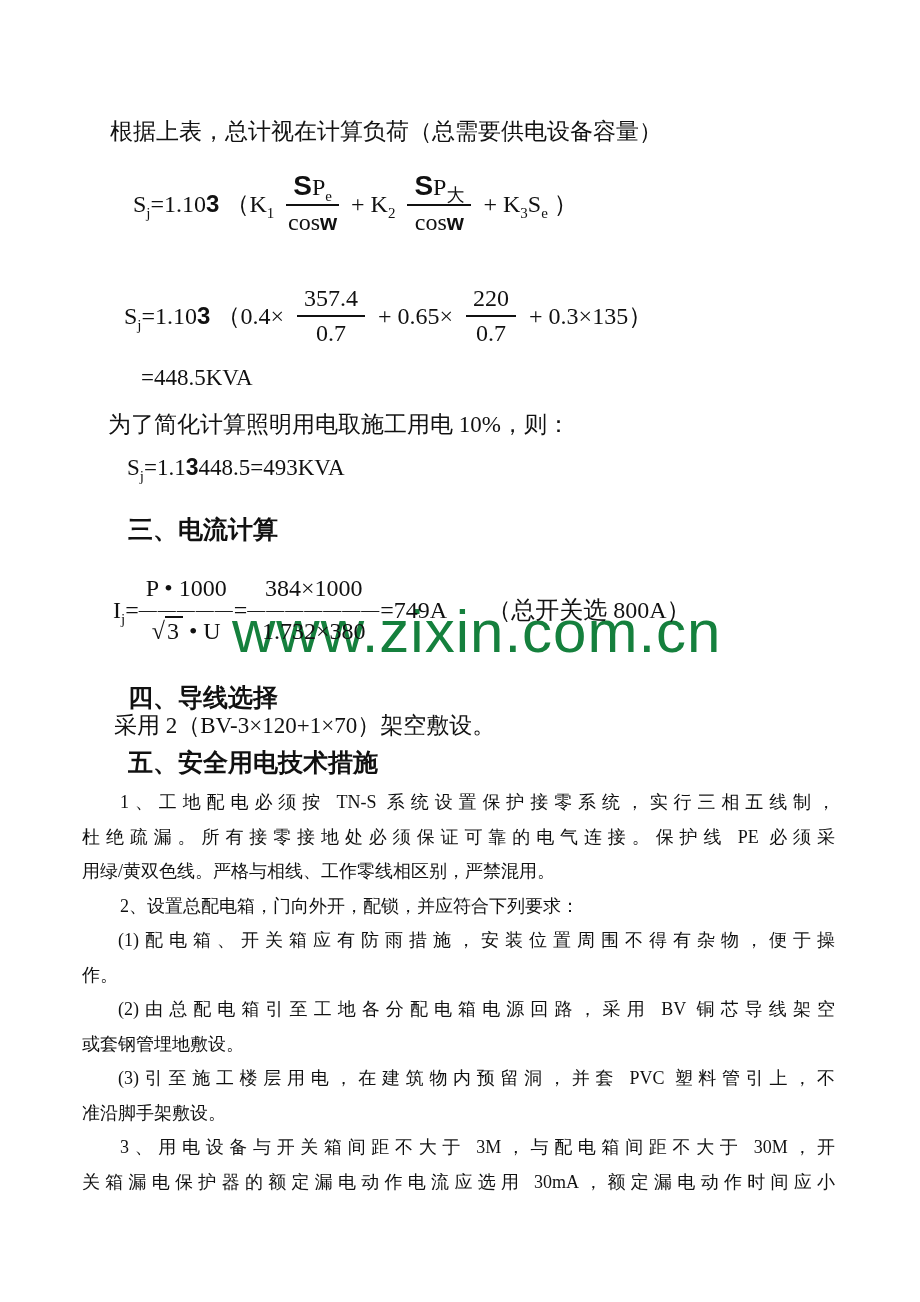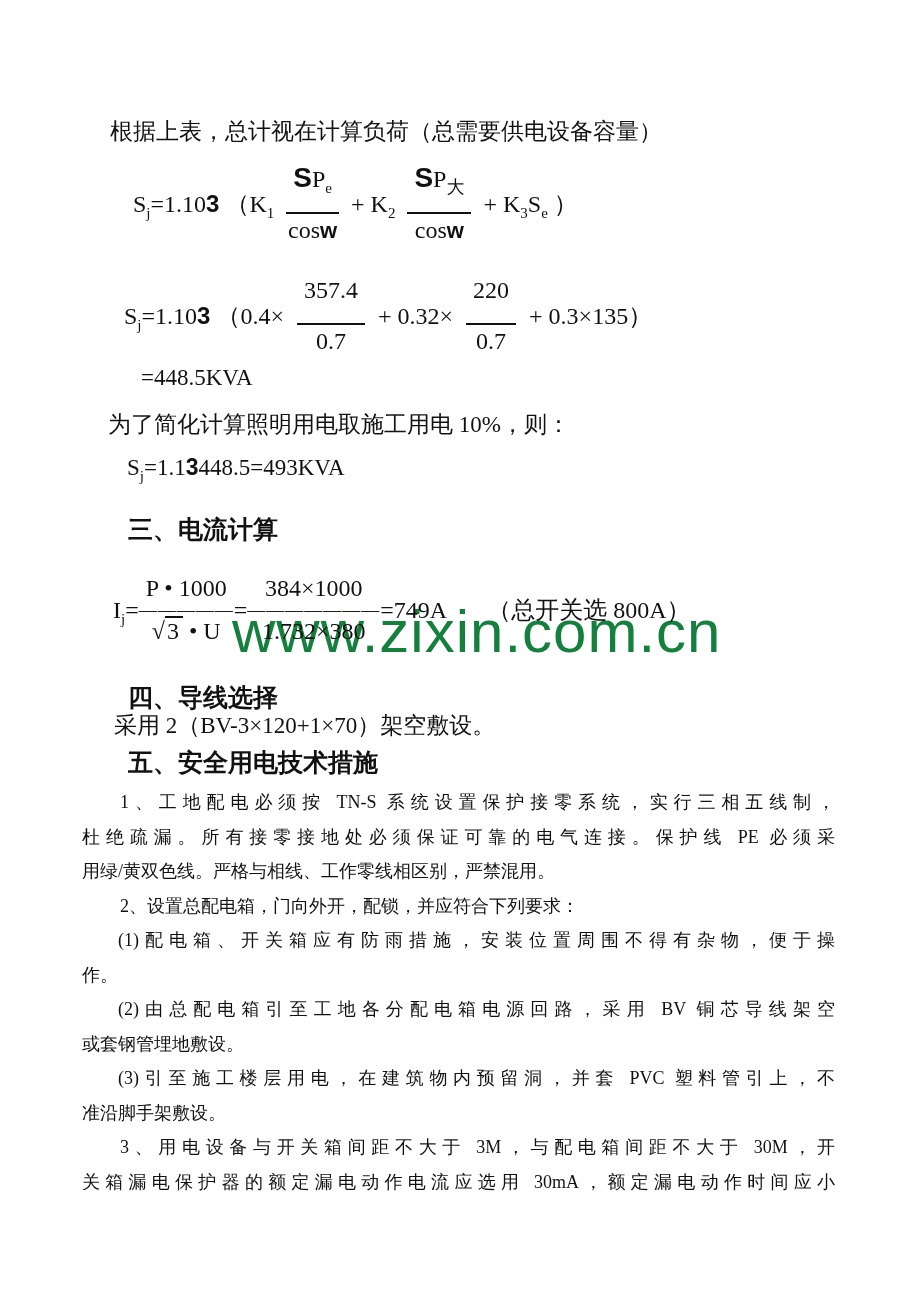--- a/index.html
+++ b/index.html
@@ -22,21 +22,21 @@
   .heading{
     font-family:"Liberation Sans","DejaVu Sans",sans-serif;
     font-weight:bold;font-size:25px;line-height:30px;white-space:nowrap;
   }
   
   .formula{display:flex;align-items:center;font-size:24px;white-space:nowrap;}
   .f1{left:133px;top:160px;height:88px;gap:12px;}
   .f2{left:124px;top:278px;height:76px;gap:13px;}
   .f3{left:113px;top:564px;height:92px;gap:0;}
   .frac{display:inline-flex;flex-direction:column;align-items:center;}
-  .frac .num{padding:0 7px 19px 7px;border-bottom:2px solid #111;}
+  .frac .num{padding:0 7px 3px 7px;border-bottom:2px solid #111;}
   .frac .den{padding-top:3px;}
   .dfrac{display:inline-flex;flex-direction:column;align-items:center;}
   .dfrac .num{padding:0 4px 1px 4px;}
   .dfrac .den{padding-top:1px;}
   .dash{font-size:18px;letter-spacing:1px;line-height:14px;color:#111;}
   sub{font-size:15px;line-height:0;}
   sub.sub-big{font-size:18px;}
   .sym{font-family:"Liberation Sans","DejaVu Sans",sans-serif;font-weight:bold;}
   .sigma{font-size:28px;line-height:1;}
   .phi{font-size:22px;}
@@ -71,21 +71,21 @@
     </span>
     <span><span>+ K</span><sub>3</sub><span>S</span><sub>e</sub> <span>）</span></span>
   </div>
 
   <div class="formula f2">
     <span><span>S</span><sub>j</sub><span>=1.10</span><span class="sym">3</span> <span>（0.4×</span></span>
     <span class="frac">
       <span class="num">357.4</span>
       <span class="den">0.7</span>
     </span>
-    <span>+ 0.32×</span>
+    <span>+ 0.65×</span>
     <span class="frac">
       <span class="num">220</span>
       <span class="den">0.7</span>
     </span>
     <span>+ 0.3×135）</span>
   </div>
 
   <div class="line" style="left:141px;top:363px;">=448.5KVA</div>
 
   <div class="line" style="left:108px;top:410px;">为了简化计算照明用电取施工用电 10%，则：</div>

